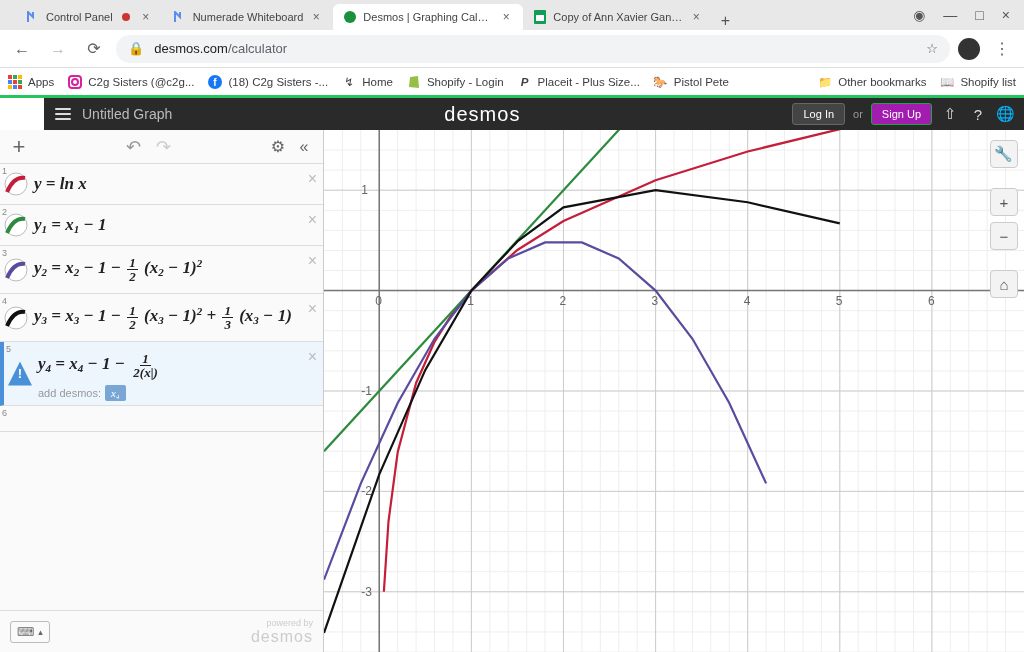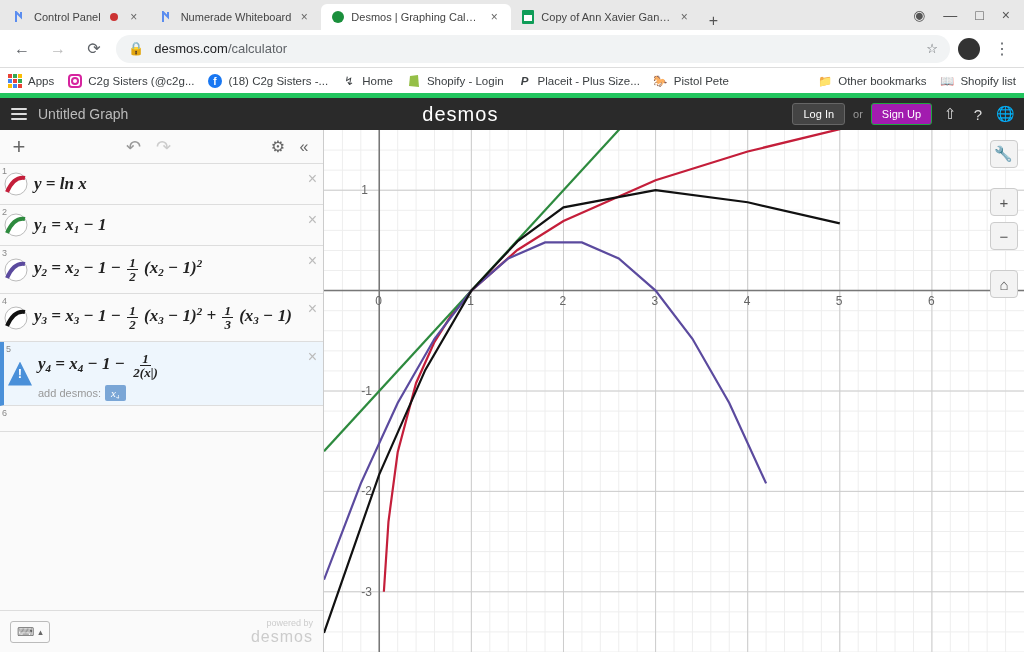--- a/index.html
+++ b/index.html
@@ -1,44 +1,44 @@
 <!DOCTYPE html>
 <html><head>
 <meta charset="utf-8">
 <style>
   * { box-sizing: border-box; margin: 0; padding: 0; }
   html, body { width: 1024px; height: 652px; overflow: hidden; font-family: Arial, Helvetica, sans-serif; }
   
   .winbar { height: 30px; background: #e8e8e8; display: flex; align-items: stretch; }
-  .tabstrip { display: flex; align-items: flex-end; flex: 1; padding-left: 4px; padding-top: 4px; gap: 0; }
+  .tabstrip { display: flex; align-items: flex-end; flex: 1; padding-left: 16px; padding-top: 4px; gap: 0; }
   .tab { display: flex; align-items: center; gap: 6px; height: 26px; padding: 0 10px; font-size: 11px; color: #444; max-width: 190px; border-radius: 6px 6px 0 0; }
   .tab.active { background: #fff; }
   .tab .favicon { width: 14px; height: 14px; display: flex; align-items: center; justify-content: center; }
   .tab .title { white-space: nowrap; overflow: hidden; text-overflow: ellipsis; flex: 1; }
   .tab .rt { width: 14px; height: 14px; display:flex;align-items:center;justify-content:center;font-size:12px;color:#666;}
   .wincontrols { display:flex; align-items:center; gap:18px; padding: 0 14px; color:#555; }
   .wincontrols span{font-size:14px;}
   .newtab{width:24px;display:flex;align-items:center;justify-content:center;color:#555;font-size:16px;}
   .rec{width:8px;height:8px;background:#c33;border-radius:50%;}
 
   .addrbar { height: 38px; background:#fff; border-bottom:1px solid #ddd; display:flex; align-items:center; padding:0 8px; gap:8px; }
   .navbtn{width:28px;height:28px;display:flex;align-items:center;justify-content:center;color:#5f6368;border-radius:50%;}
   .omni{flex:1;height:28px;background:#f1f3f4;border-radius:14px;display:flex;align-items:center;padding:0 12px;font-size:13px;color:#3c4043;gap:10px;}
   .omni .host{color:#202124;}
   .omni .path{color:#5f6368;}
   .starbtn{color:#5f6368;}
   .prof{width:22px;height:22px;border-radius:50%;background:#333;}
 
-  .bmbar{height:30px;background:#fff;border-bottom:5px solid #22c55e;display:flex;align-items:center;padding:0 8px;font-size:11.5px;color:#3c4043;gap:14px;}
+  .bmbar{height:30px;background:#fff;border-bottom:3px solid #22c55e;display:flex;align-items:center;padding:0 8px;font-size:11.5px;color:#3c4043;gap:14px;}
   .bmbar .bm{display:flex;align-items:center;gap:6px;white-space:nowrap;}
   .bmbar .spacer{flex:1;}
   .bmico{width:14px;height:14px;display:flex;align-items:center;justify-content:center;}
 
   
-  .dhead{height:32px;background:#2a2a2a;color:#fff;display:flex;align-items:center;padding:0 8px;gap:8px;}
+  .dhead{height:32px;background:#2a2a2a;color:#fff;display:flex;align-items:center;padding:0 8px;gap:8px;margin-left:44px;}
   .hamb{width:22px;height:22px;display:flex;flex-direction:column;justify-content:center;gap:3px;padding:3px;}
   .hamb span{height:2px;background:#ddd;border-radius:1px;}
   .gtitle{font-size:14px;color:#bbb;}
   .dlogo{flex:1;text-align:center;font-size:20px;letter-spacing:1px;font-weight:400;color:#fff;font-family: sans-serif;}
   .dhead .btn{border:1px solid #666;background:#444;color:#fff;font-size:11px;padding:4px 10px;border-radius:3px;}
   .dhead .btn.green{background:#a21caf;border-color:#1fa63f;}
   .dhead .or{font-size:11px;color:#999;}
   .hic{width:20px;color:#ddd;text-align:center;font-size:15px;}
 
   

